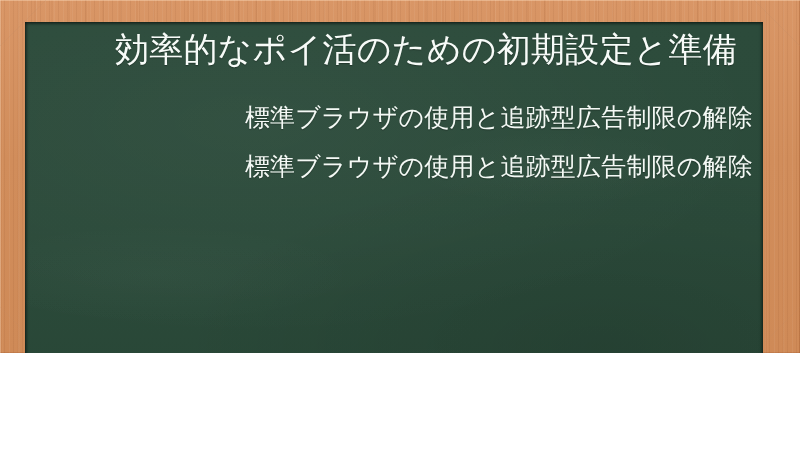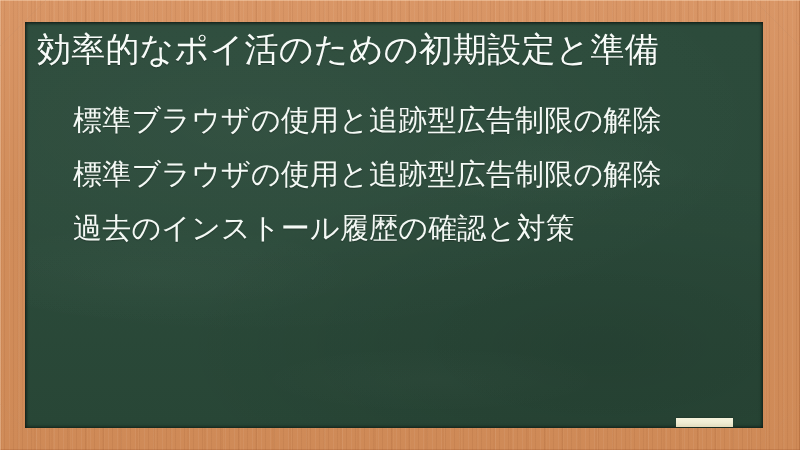--- a/index.html
+++ b/index.html
@@ -9,23 +9,24 @@
     background: #ffffff;
   }
   body {
     font-family: "DejaVu Sans", "Liberation Sans", sans-serif;
   }
 
   
   #slide {
     position: relative;
     width: 800px;
-    height: 450px;
+    height: 353px;
     overflow: hidden;
     background: #d28c5c;
+    text-align: right;
   }
 
   
   .frame-wood {
     position: absolute;
     inset: 0;
     background:
       
       repeating-linear-gradient(90deg,
         rgba(255,255,255,0.055) 0px,
@@ -121,21 +122,21 @@
     word-break: break-all;
     max-width: 700px;
   }
 
   #bullet-list {
     list-style: none;
     margin: 30px 0 0 0;
     padding: 0 0 0 30px;
   }
   #bullet-list li {
-    font-size: 29px;
+    font-size: 25px;
     line-height: 1.32;
     color: #f4f9f5;
     margin: 0 0 16px 8px;
     letter-spacing: 0.2px;
     text-shadow: 0 1px 1px rgba(0,0,0,0.28);
     white-space: nowrap;
   }
   #bullet-list li:last-child { margin-bottom: 0; }
 
   
@@ -164,21 +165,20 @@
   <div id="board">
     <div class="board-dust"></div>
 
     <div class="board-content">
 
       <h1 id="slide-title">効率的なポイ活のための初期設定と準備</h1>
 
       <ul id="bullet-list">
         <li>標準ブラウザの使用と追跡型広告制限の解除</li>
         <li>標準ブラウザの使用と追跡型広告制限の解除</li>
-        <li>過去のインストール履歴の確認と対策</li>
       </ul>
 
     </div>
 
     <div id="chalk-stick"></div>
   </div>
 
 </div>
 
 </body></html>

